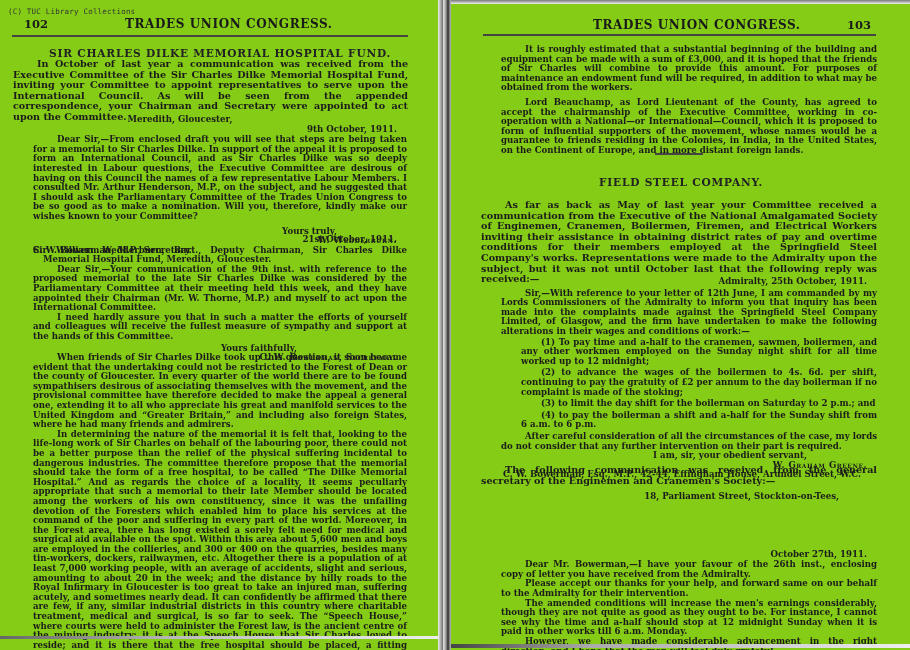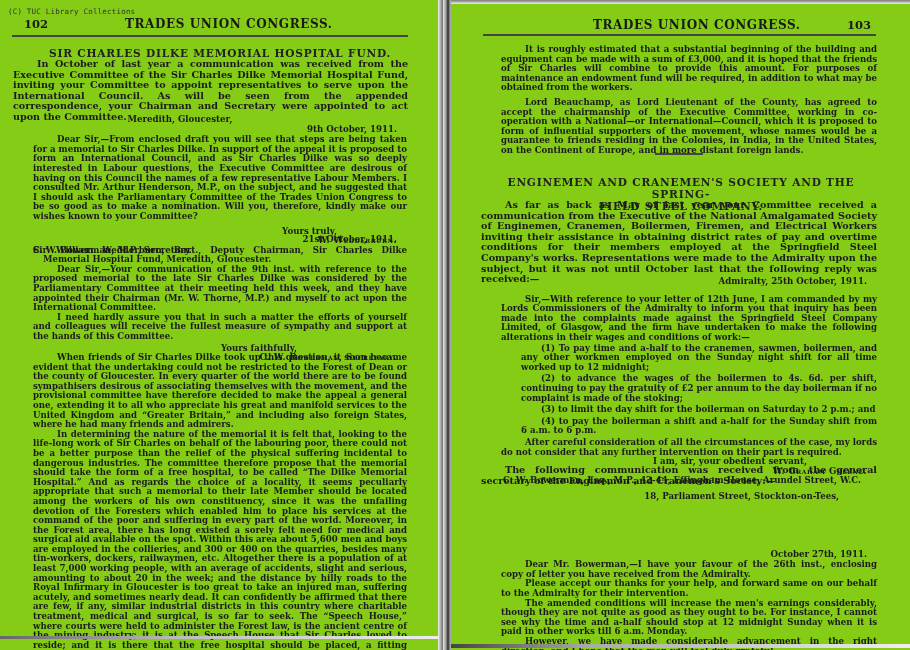--- a/index.html
+++ b/index.html
@@ -87,30 +87,29 @@
     <div class="rule" style="left:32px; top:34px; width:393px;"></div>
 
     <div class="block" style="left:50px; top:45px; width:376px;">
       <p class="indent">It is roughly estimated that a substantial beginning of the building and equipment can be made with a sum of £3,000, and it is hoped that the friends of Sir Charles will combine to provide this amount. For purposes of maintenance an endowment fund will be required, in addition to what may be obtained from the workers.</p>
       <p class="indent" style="margin-top:5px;">Lord Beauchamp, as Lord Lieutenant of the County, has agreed to accept the chairmanship of the Executive Committee, working in co-operation with a National—or International—Council, which it is proposed to form of influential supporters of the movement, whose names would be a guarantee to friends residing in the Colonies, in India, in the United States, on the Continent of Europe, and in more distant foreign lands.</p>
     </div>
 
     <div class="short-rule" style="left:204px; top:153px;"></div>
 
     <div class="h-title" style="left:30px; top:176px; width:400px; line-height:12px;">
-      <div>ENGINEMEN AND CRANEMEN'S SOCIETY AND THE SPRING-</div>
       <div>FIELD STEEL COMPANY.</div>
     </div>
 
     <div class="block lead" style="left:30px; top:200px; width:396px;">
       <p class="indent">As far as back as May of last year your Committee received a communication from the Executive of the National Amalgamated Society of Enginemen, Cranemen, Boilermen, Firemen, and Electrical Workers inviting their assistance in obtaining district rates of pay and overtime conditions for their members employed at the Springfield Steel Company's works. Representations were made to the Admiralty upon the subject, but it was not until October last that the following reply was received:—</p>
     </div>
 
     <div class="block" style="left:50px; top:277px; width:376px;">
-      <p class="right-al" style="padding-right:10px; margin-bottom:8px;">Admiralty, 25th October, 1911.</p>
+      <p class="right-al" style="padding-right:10px; margin-bottom:2px;">Admiralty, 25th October, 1911.</p>
       <p class="indent">Sir,—With reference to your letter of 12th June, I am commanded by my Lords Commissioners of the Admiralty to inform you that inquiry has been made into the complaints made against the Springfield Steel Company Limited, of Glasgow, and the firm have undertaken to make the following alterations in their wages and conditions of work:—</p>
       <p class="list-indent" style="text-indent:20px; margin-top:1px;">(1) To pay time and a-half to the cranemen, sawmen, boilermen, and any other workmen employed on the Sunday night shift for all time worked up to 12 midnight;</p>
       <p class="list-indent" style="text-indent:20px; margin-top:2px;">(2) to advance the wages of the boilermen to 4s. 6d. per shift, continuing to pay the gratuity of £2 per annum to the day boilerman if no complaint is made of the stoking;</p>
       <p class="list-indent" style="text-indent:20px; margin-top:2px;">(3) to limit the day shift for the boilerman on Saturday to 2 p.m.; and</p>
       <p class="list-indent" style="text-indent:20px; margin-top:2px;">(4) to pay the boilerman a shift and a-half for the Sunday shift from 6 a.m. to 6 p.m.</p>
       <p class="indent" style="margin-top:2px;">After careful consideration of all the circumstances of the case, my lords do not consider that any further intervention on their part is required.</p>
       <p class="right-al" style="padding-right:70px;">I am, sir, your obedient servant,</p>
       <p class="right-al smallcaps" style="padding-right:10px;">W. Graham Greene.</p>
       <p style="padding-left:2px;">C. W. Bowerman, Esq., M.P., 42-44, Effingham House, Arundel Street, W.C.</p>
     </div>

